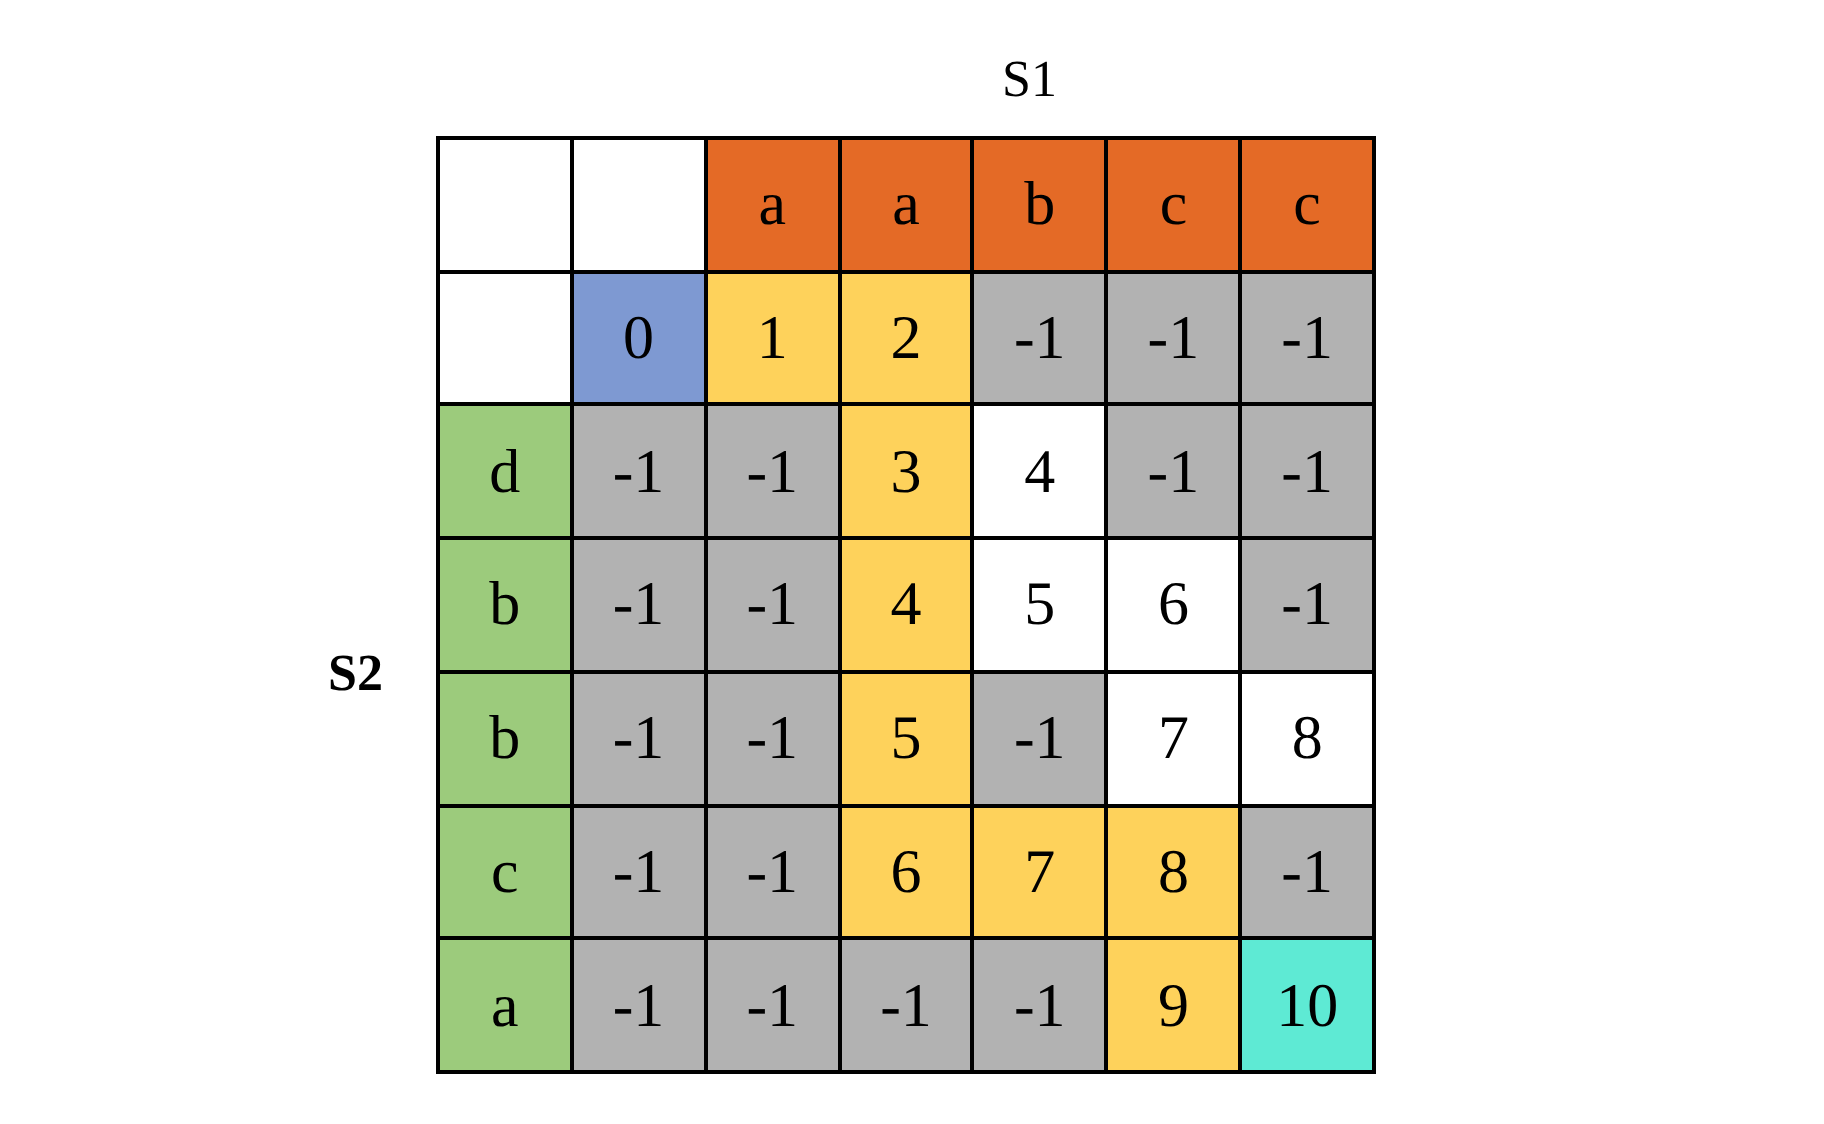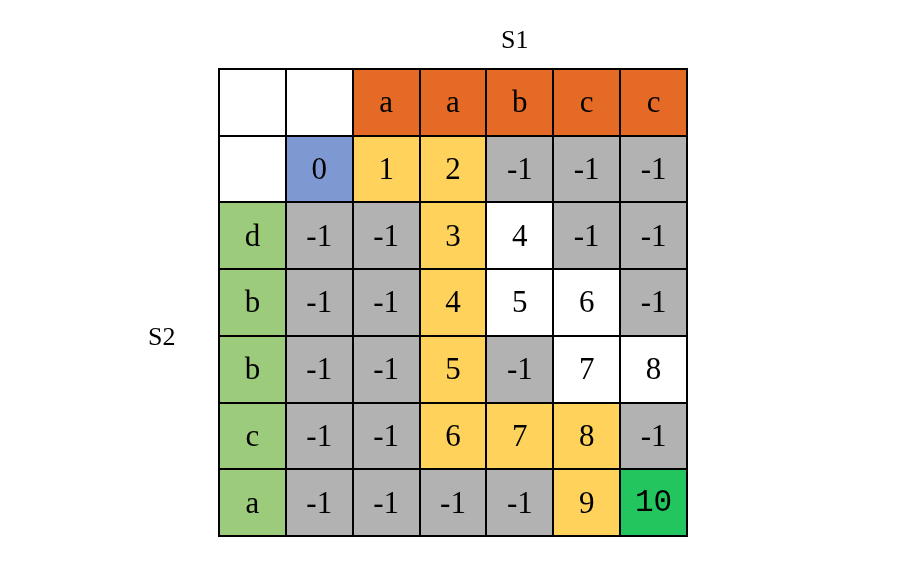--- a/index.html
+++ b/index.html
@@ -1,20 +1,20 @@
 <!DOCTYPE html>
 <html><head>
   <meta charset="utf-8">
   <style>
     html, body { margin: 0; padding: 0; background: #ffffff; }
     body { width: 912px; height: 562px; position: relative; overflow: hidden;
            font-family: "Liberation Serif", "DejaVu Serif", serif; color: #000; }
     .axis-label { position: absolute; font-size: 26px; line-height: 1; }
     #s1 { left: 501px; top: 27px; }
-    #s2 { left: 148px; top: 324px; }
+    #s2 { left: 164px; top: 324px; font-weight: bold; }
     #grid { position: absolute; left: 218px; top: 68px; width: 470px; height: 469px;
             display: grid; grid-template-columns: repeat(7, 1fr); grid-template-rows: repeat(7, 1fr);
             border-top: 2px solid #000; border-left: 2px solid #000; box-sizing: border-box; }
     .cell { border-right: 2px solid #000; border-bottom: 2px solid #000; box-sizing: border-box;
             display: flex; align-items: center; justify-content: center; font-size: 31px; }
   </style>
 </head>
 <body>
 
 <div id="s1" class="axis-label">S1</div>
@@ -61,14 +61,14 @@
     <div class="cell" style="background: rgb(254, 210, 91);">6</div>
     <div class="cell" style="background: rgb(254, 210, 91);">7</div>
     <div class="cell" style="background: rgb(254, 210, 91);">8</div>
     <div class="cell" style="background: rgb(178, 178, 178);">-1</div>
     <div class="cell" style="background: rgb(156, 203, 124);">a</div>
     <div class="cell" style="background: rgb(178, 178, 178);">-1</div>
     <div class="cell" style="background: rgb(178, 178, 178);">-1</div>
     <div class="cell" style="background: rgb(178, 178, 178);">-1</div>
     <div class="cell" style="background: rgb(178, 178, 178);">-1</div>
     <div class="cell" style="background: rgb(254, 210, 91);">9</div>
-    <div class="cell" style="background: #22c55e; font-family: Liberation Mono, monospace;">10</div>
+    <div class="cell" style="background: #5eead4;">10</div>
   </div>
 
 </body></html>

